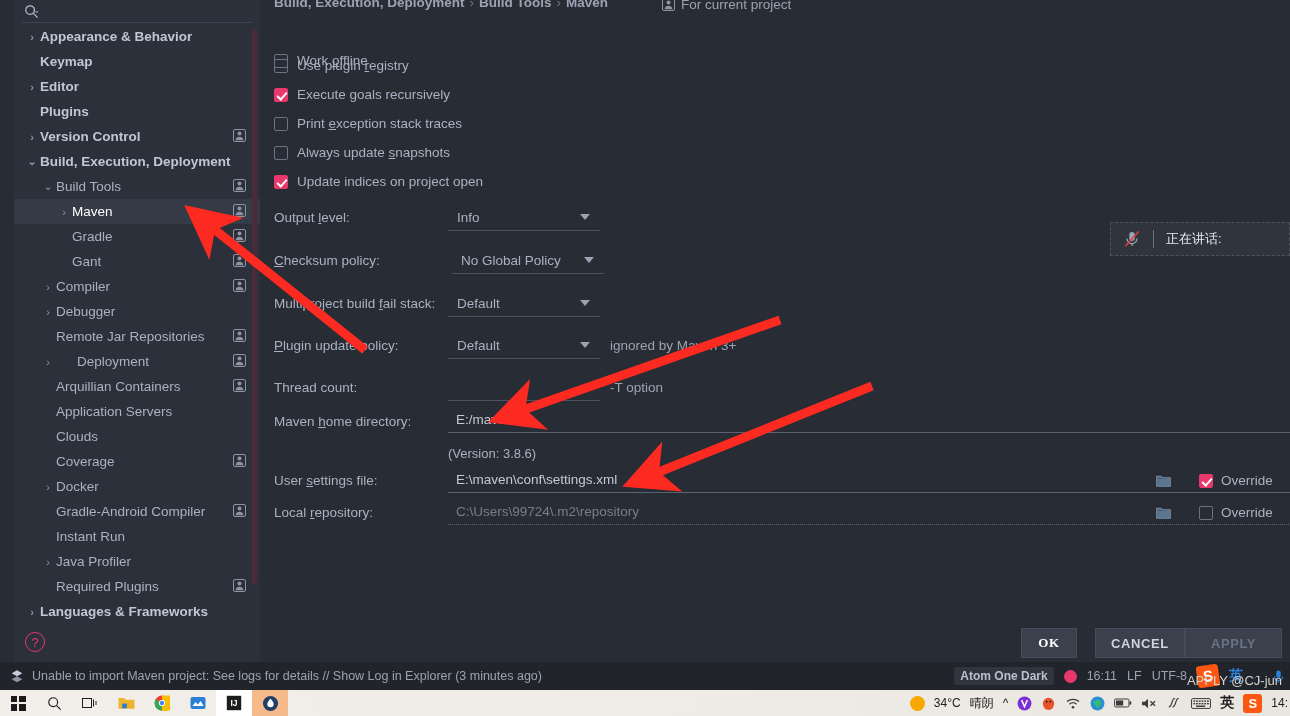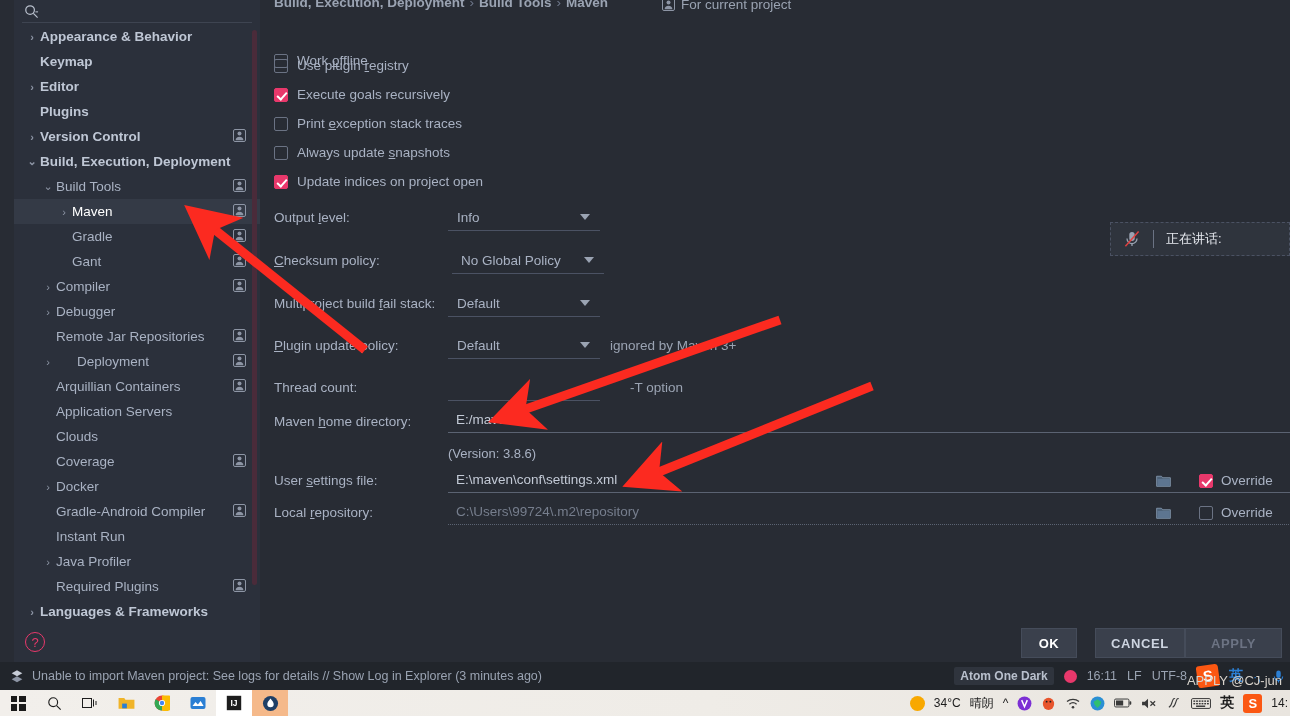--- a/index.html
+++ b/index.html
@@ -335,21 +335,21 @@
           <div class="field-label" style="left: 12px; top: 338px;"><span></span><span class="u">P</span><span>lugin update policy:</span></div>
           <div class="combo" style="left: 186px; top: 333px; width: 152px;">
             <span class="val">Default</span>
             <span class="caret"></span>
           </div>
           <div class="hint" style="left: 348px; top: 338px;">ignored by Maven 3+</div>
           <div class="field-label" style="left: 12px; top: 380px;"><span>Thread count:</span><span class="u"></span><span></span></div>
           <div class="combo" style="left: 186px; top: 375px; width: 152px;">
             <span class="val"></span>
           </div>
-          <div class="hint" style="left: 368px; top: 380px;">-T option</div>
+          <div class="hint" style="left: 348px; top: 380px;">-T option</div>
         </div>
 
       <div class="field-label" style="left:12px; top:414px;">
         <span>Maven </span><span class="u">h</span><span>ome directory:</span>
       </div>
       <div class="textfield" style="left:186px; top:406px; width:1001px;">
         <span class="val">E:/maven</span>
         <span class="caret" style="right:16px;top:10px;"></span>
       </div>
 
@@ -382,21 +382,21 @@
       </svg>
       <div class="ovr" style="left:937px; top:505px;">
         <span class="cbox"></span>
         <span>Override</span>
       </div>
     </div>
 
     <div class="help-btn">
       <span>?</span>
     </div>
-    <div class="dlg-btn primary" style="left:1021px; top:628px; width:56px;">
+    <div class="dlg-btn primary" style="left:1021px; top:628px; width:56px;font-family:Liberation Serif, serif;">
       <span>OK</span>
     </div>
     <div class="dlg-btn" style="left:1095px; top:628px; width:90px;">
       <span>CANCEL</span>
     </div>
     <div class="dlg-btn disabled" style="left:1185px; top:628px; width:97px;">
       <span>APPLY</span>
     </div>
   </div>
 

